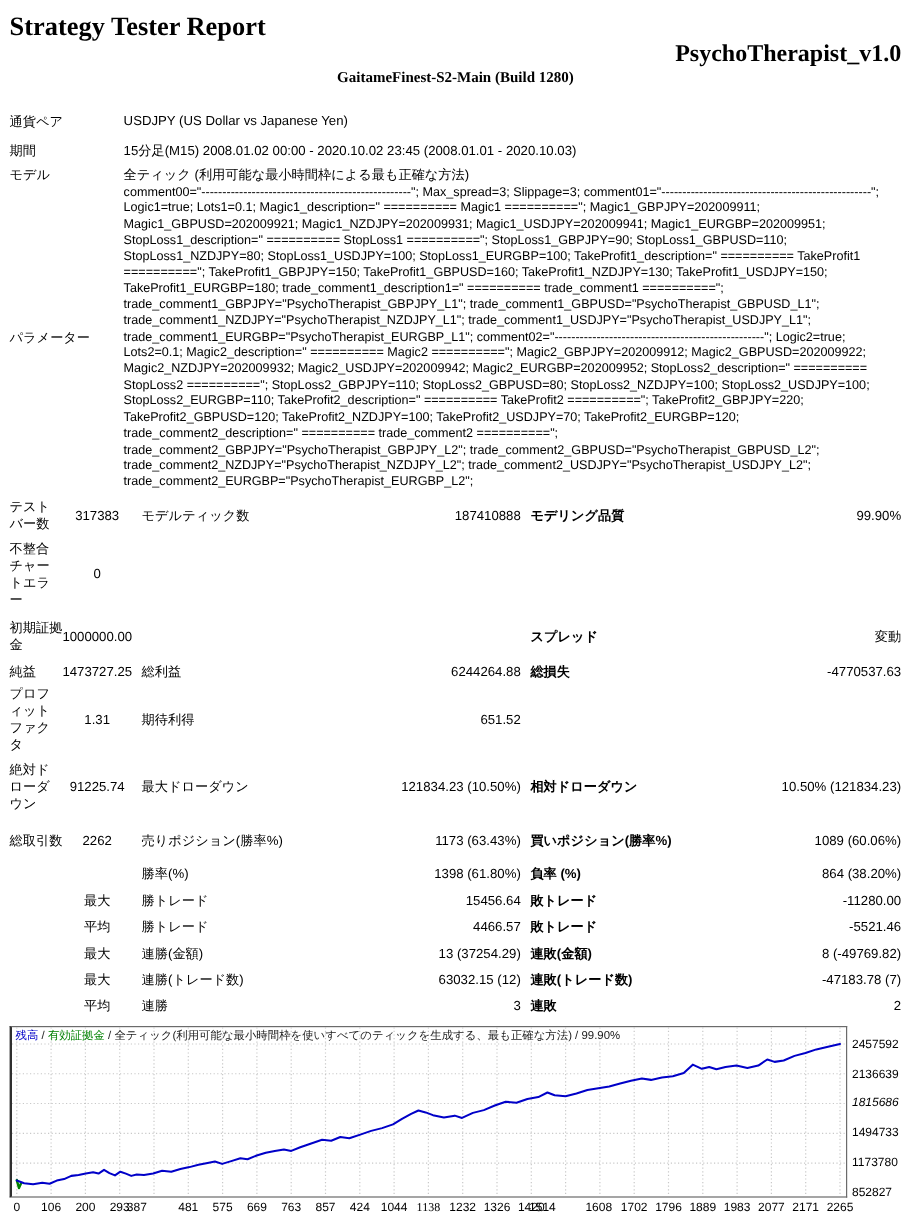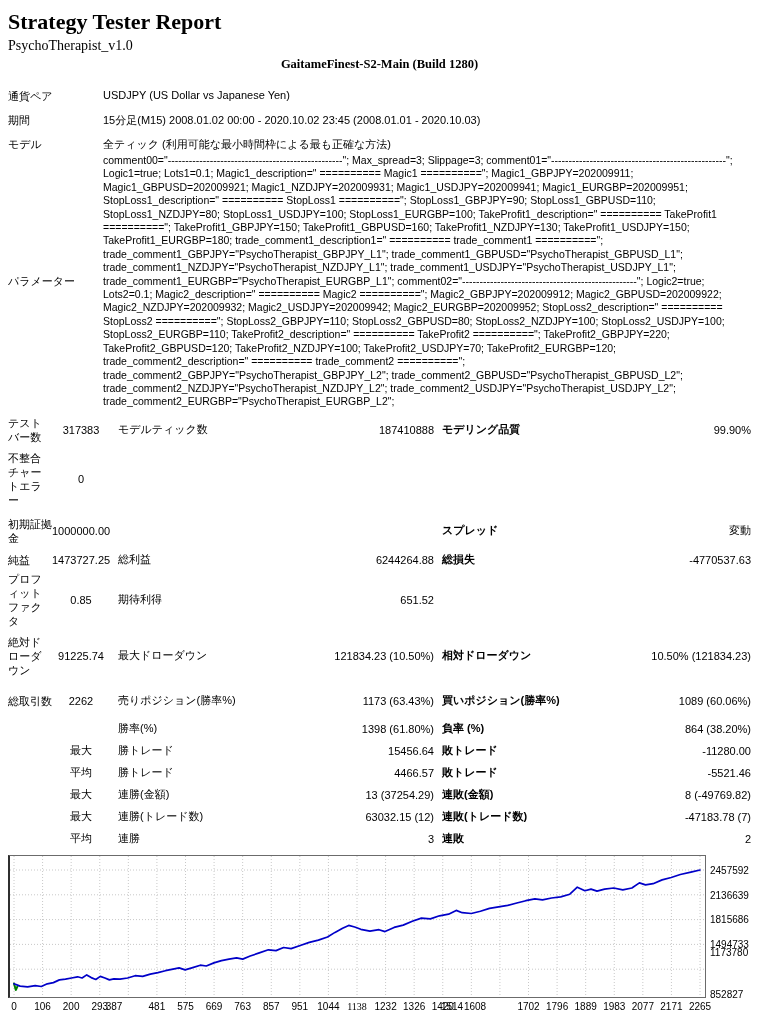--- a/index.html
+++ b/index.html
@@ -5,25 +5,25 @@
   * { margin:0; padding:0; box-sizing:border-box; }
   html,body { background:#ffffff; }
   body {
     width:759px; height:1013px; overflow:hidden;
     font-family:"Liberation Sans","DejaVu Sans",sans-serif;
     font-size:11px; color:#000;
     padding:8px;
   }
   
   .t1 { font-family:"Liberation Serif","DejaVu Serif",serif; font-weight:bold; font-size:22px; text-align:left; line-height:27px; }
-  .t2 { font-family:"Liberation Serif","DejaVu Serif",serif; font-weight:normal; font-size:14px; text-align:left; line-height:21px; }
+  .t2 { font-family:"Liberation Serif","DejaVu Serif",serif; font-weight:bold; font-size:20px; text-align:right; line-height:21px; }
   .t3 { font-family:"Liberation Serif","DejaVu Serif",serif; font-weight:bold; font-size:12.5px; text-align:center; line-height:16px; }
   .hgap { height:17px; }
   
-  .irow { display:flex; height:24px; align-items:flex-start; }
+  .irow { display:flex; height:24px; align-items:center; }
   .irow.short { height:17px; }
   .ilabel { width:95px; flex:0 0 95px; }
   .ivalue { flex:1; }
   
   .prow { display:flex; align-items:center; min-height:240px; }
   .plabel { width:95px; flex:0 0 95px; align-self:center; }
   .ptext { flex:1; font-size:10.5px; line-height:13.4px; word-break:break-word; }
   .pgap { height:7px; }
   
   .srow { display:flex; align-items:center; }
@@ -104,21 +104,21 @@
 <div class="srow h24">
   <div class="sl1">純益</div>
   <div class="sv1">1473727.25</div>
   <div class="sl2">総利益</div>
   <div class="sv2">6244264.88</div>
   <div class="sl3">総損失</div>
   <div class="sv3">-4770537.63</div>
 </div>
 <div class="srow h56">
   <div class="sl1">プロフィットファクタ</div>
-  <div class="sv1">0.85</div>
+  <div class="sv1">1.31</div>
   <div class="sl2">期待利得</div>
   <div class="sv2">651.52</div>
   <div class="sl3"></div>
   <div class="sv3"></div>
 </div>
 <div class="srow h56">
   <div class="sl1">絶対ドローダウン</div>
   <div class="sv1">91225.74</div>
   <div class="sl2">最大ドローダウン</div>
   <div class="sv2">121834.23 (10.50%)</div>
@@ -211,48 +211,51 @@
         <line x1="661.4166666666666" y1="0" x2="661.4166666666666" y2="140" stroke="#c8c8c8" stroke-width="1" stroke-dasharray="1,2"></line>
         <line x1="690" y1="0" x2="690" y2="140" stroke="#c8c8c8" stroke-width="1" stroke-dasharray="1,2"></line>
         <line x1="0" y1="14" x2="694" y2="14" stroke="#c8c8c8" stroke-width="1" stroke-dasharray="1,2"></line>
         <line x1="0" y1="38.8" x2="694" y2="38.8" stroke="#c8c8c8" stroke-width="1" stroke-dasharray="1,2"></line>
         <line x1="0" y1="63.6" x2="694" y2="63.6" stroke="#c8c8c8" stroke-width="1" stroke-dasharray="1,2"></line>
         <line x1="0" y1="88.39999999999999" x2="694" y2="88.39999999999999" stroke="#c8c8c8" stroke-width="1" stroke-dasharray="1,2"></line>
         <line x1="0" y1="113.2" x2="694" y2="113.2" stroke="#c8c8c8" stroke-width="1" stroke-dasharray="1,2"></line>
         <polyline points="4.0,127.4 5.8,134.0 7.6,130.1" fill="none" stroke="#008000" stroke-width="2" stroke-linejoin="round" stroke-linecap="round"></polyline>
         <polyline points="4.0,127.8 10.1,130.1 17.6,130.9 25.2,129.7 31.3,130.5 37.3,127.8 43.4,126.6 49.4,123.9 55.5,123.2 61.5,122.0 67.6,120.8 72.1,122.0 76.7,118.9 81.2,121.6 85.8,123.5 90.3,120.4 94.9,122.0 99.4,123.9 103.9,122.8 110.0,123.2 117.6,122.0 125.1,119.7 132.7,120.4 140.3,118.1 147.9,116.6 155.4,114.7 163.0,113.1 169.1,111.9 175.1,113.9 182.7,111.6 190.3,109.2 196.3,110.0 203.9,106.9 211.5,104.6 219.0,103.1 226.6,101.9 232.7,103.1 240.2,100.0 249.3,96.9 258.4,93.8 266.0,94.6 273.6,91.5 281.1,92.6 290.2,89.5 299.3,86.4 308.4,84.1 317.5,81.0 325.0,76.4 332.6,72.2 338.7,69.4 344.7,71.0 350.8,73.3 359.9,75.2 369.0,73.7 375.0,75.6 384.1,71.4 393.2,69.1 402.3,65.2 411.4,62.1 420.4,62.9 429.5,59.8 438.6,58.2 446.2,54.4 452.2,56.7 461.3,57.5 470.4,55.2 479.5,52.4 488.6,50.9 497.7,49.4 506.8,47.0 515.8,44.7 524.9,42.8 532.5,43.9 541.6,42.0 550.7,40.9 559.8,38.2 567.3,31.2 574.9,34.7 581.0,33.1 587.0,35.1 594.6,33.1 603.7,32.0 612.8,33.9 621.9,32.0 629.4,26.9 635.5,28.9 643.1,27.7 652.1,23.9 661.2,21.5 670.3,18.5 680.9,16.1 690.0,14.0" fill="none" stroke="#0000c8" stroke-width="1.7" stroke-linejoin="round" stroke-linecap="round"></polyline>
       </svg>
+    <div class="chart-title">
+      <span class="ct-balance">残高</span><span class="ct-sep"> / </span><span class="ct-equity">有効証拠金</span><span class="ct-sep"> / </span><span class="ct-model">全ティック(利用可能な最小時間枠を使いすべてのティックを生成する、最も正確な方法)</span><span class="ct-sep"> / </span><span class="ct-quality">99.90%</span>
+    </div>
   </div>
   <div class="y-labels" id="y-labels">
       <div style="top: 10px; left: 0px;">2457592</div>
       <div style="top: 34.8px; left: 0px;">2136639</div>
-      <div style="top: 59.6px; left: 0px;">1815686</div>
+      <div style="top: 59.6px; left: 0px; font-style: italic;">1815686</div>
       <div style="top: 84.4px; left: 0px;">1494733</div>
-      <div style="top: 92px; left: 0px;">1173780</div>
+      <div style="top: 109px; left: 0px;">1173780</div>
       <div style="top: 134px; left: 0px;">852827</div>
     </div>
   <div class="x-labels" id="x-labels">
       <span style="left: 6px;">0</span>
       <span style="left: 34.5833px;">106</span>
       <span style="left: 63.1667px;">200</span>
       <span style="left: 91.75px;">293</span>
       <span style="left: 106px;">387</span>
       <span style="left: 148.917px;">481</span>
       <span style="left: 177.5px;">575</span>
       <span style="left: 206.083px;">669</span>
       <span style="left: 234.667px;">763</span>
       <span style="left: 263.25px;">857</span>
-      <span style="left: 291.833px;">951</span>
+      <span style="left: 291.833px;">424</span>
       <span style="left: 320.417px;">1044</span>
       <span style="left: 349px; font-family: Liberation Serif, serif;">1138</span>
       <span style="left: 377.583px;">1232</span>
       <span style="left: 406.167px;">1326</span>
       <span style="left: 434.75px;">1420</span>
       <span style="left: 444px;">1514</span>
-      <span style="left: 467px;">1608</span>
+      <span style="left: 491px;">1608</span>
       <span style="left: 520.5px;">1702</span>
       <span style="left: 549.083px;">1796</span>
       <span style="left: 577.667px;">1889</span>
       <span style="left: 606.25px;">1983</span>
       <span style="left: 634.833px;">2077</span>
       <span style="left: 663.417px;">2171</span>
       <span style="left: 692px;">2265</span>
     </div>
 </div>
 

